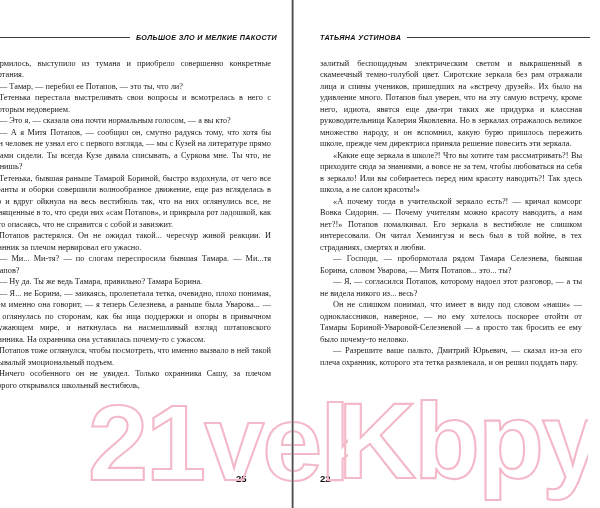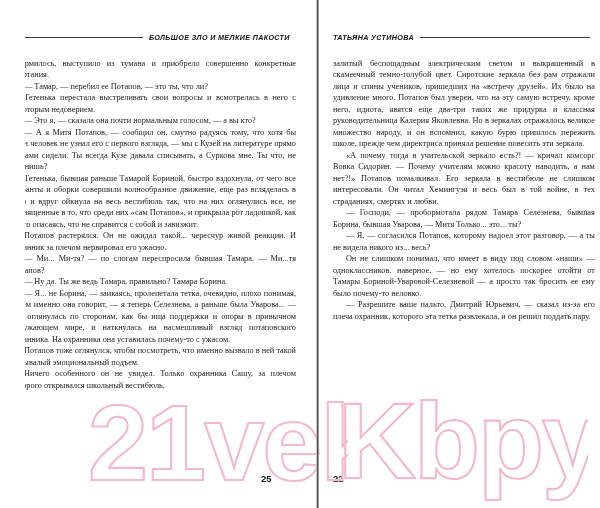--- a/index.html
+++ b/index.html
@@ -14,21 +14,20 @@
     overflow: hidden;
     background: #ffffff;
     font-family: "Liberation Serif", "DejaVu Serif", serif;
   }
 
   
   .spread {
     position: absolute;
     inset: 0;
     display: flex;
-    margin-left: 25px;
   }
   .page {
     position: relative;
     height: 100%;
     box-sizing: border-box;
     overflow: hidden;
   }
   .page-left  { width: 291px; }
   .page-right { width: 309px; }
 
@@ -165,22 +164,23 @@
 
     <div class="page page-right">
 
       <div class="runhead runhead-right">
         <span class="runhead-title">ТАТЬЯНА УСТИНОВА</span>
         <span class="runhead-rule"></span>
       </div>
 
       <div class="body body-right">
         <p>залитый беспощадным электрическим светом и выкрашенный в скамеечный темно-голубой цвет. Сиротские зеркала без рам отражали лица и спины учеников, пришедших на «встречу друзей». Их было на удивление много. Потапов был уверен, что на эту самую встречу, кроме него, идиота, явятся еще два-три таких же придурка и классная руководительница Калерия Яковлевна. Но в зеркалах отражалось великое множество народу, и он вспомнил, какую бурю пришлось пережить школе, прежде чем директриса приняла решение повесить эти зеркала.</p>
+        <p class="indent">«Какие еще зеркала в школе?! Что вы хотите там рассматривать?! Вы приходите сюда за знаниями, а вовсе не за тем, чтобы любоваться на себя в зеркало! Или вы собираетесь перед ним красоту наводить?! Так здесь школа, а не салон красоты!»</p>
         <p class="indent">«А почему тогда в учительской зеркало есть?! — кричал комсорг Вовка Сидорин. — Почему учителям можно красоту наводить, а нам нет?!» Потапов помалкивал. Его зеркала в вестибюле не слишком интересовали. Он читал Хемингуэя и весь был в той войне, в тех страданиях, смертях и любви.</p>
-        <p class="indent">— Господи, — пробормотала рядом Тамара Селезнева, бывшая Борина, бывшая Уварова, — Митя Только... это... ты?</p>
+        <p class="indent">— Господи, — пробормотала рядом Тамара Селезнева, бывшая Борина, словом Уварова, — Митя Потапов... это... ты?</p>
         <p class="indent">— Я, — согласился Потапов, которому надоел этот разговор, — а ты не видела никого из... весь?</p>
         <p class="indent">Он не слишком понимал, что имеет в виду под словом «наши» — одноклассников, наверное, — но ему хотелось поскорее отойти от Тамары Бориной-Уваровой-Селезневой — а просто так бросить ее ему было почему-то неловко.</p>
         <p class="indent">— Разрешите ваше пальто, Дмитрий Юрьевич, — сказал из-за его плеча охранник, которого эта тетка развлекала, и он решил поддать пару.</p>
       </div>
 
       <div class="folio folio-right">22</div>
     </div>
 
     <div class="gutter"></div>
   </div>

